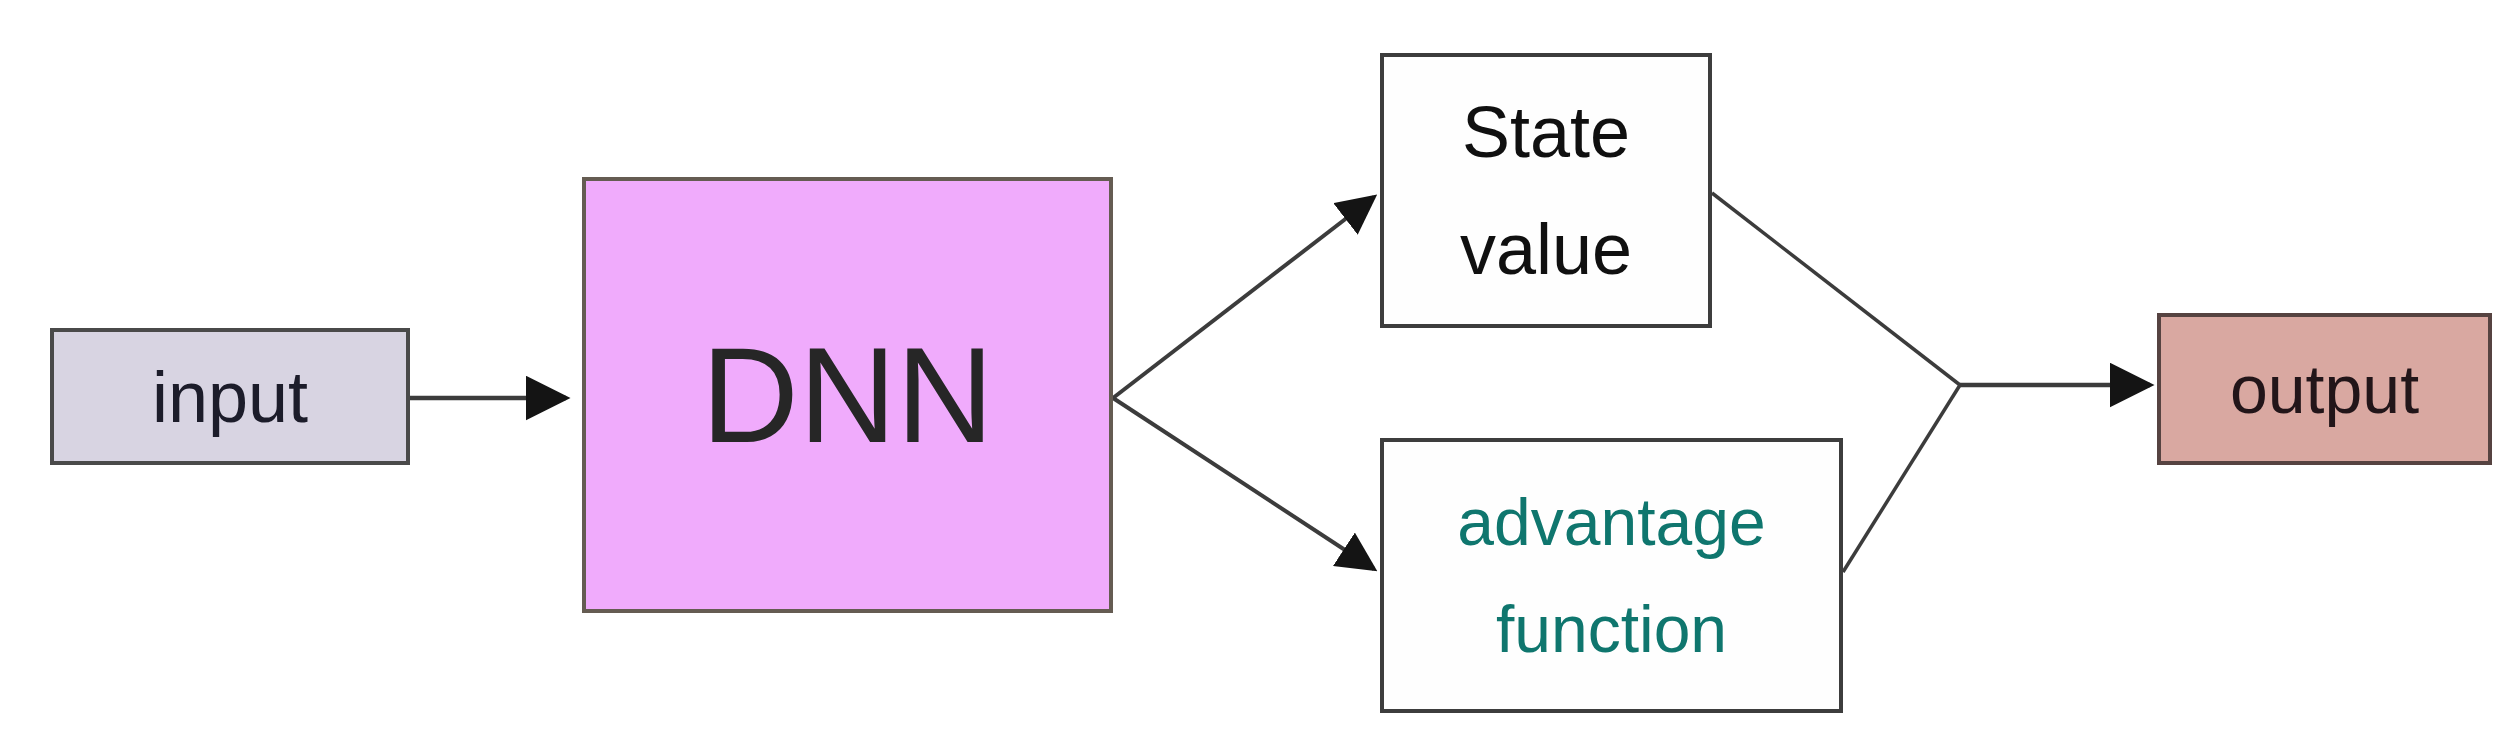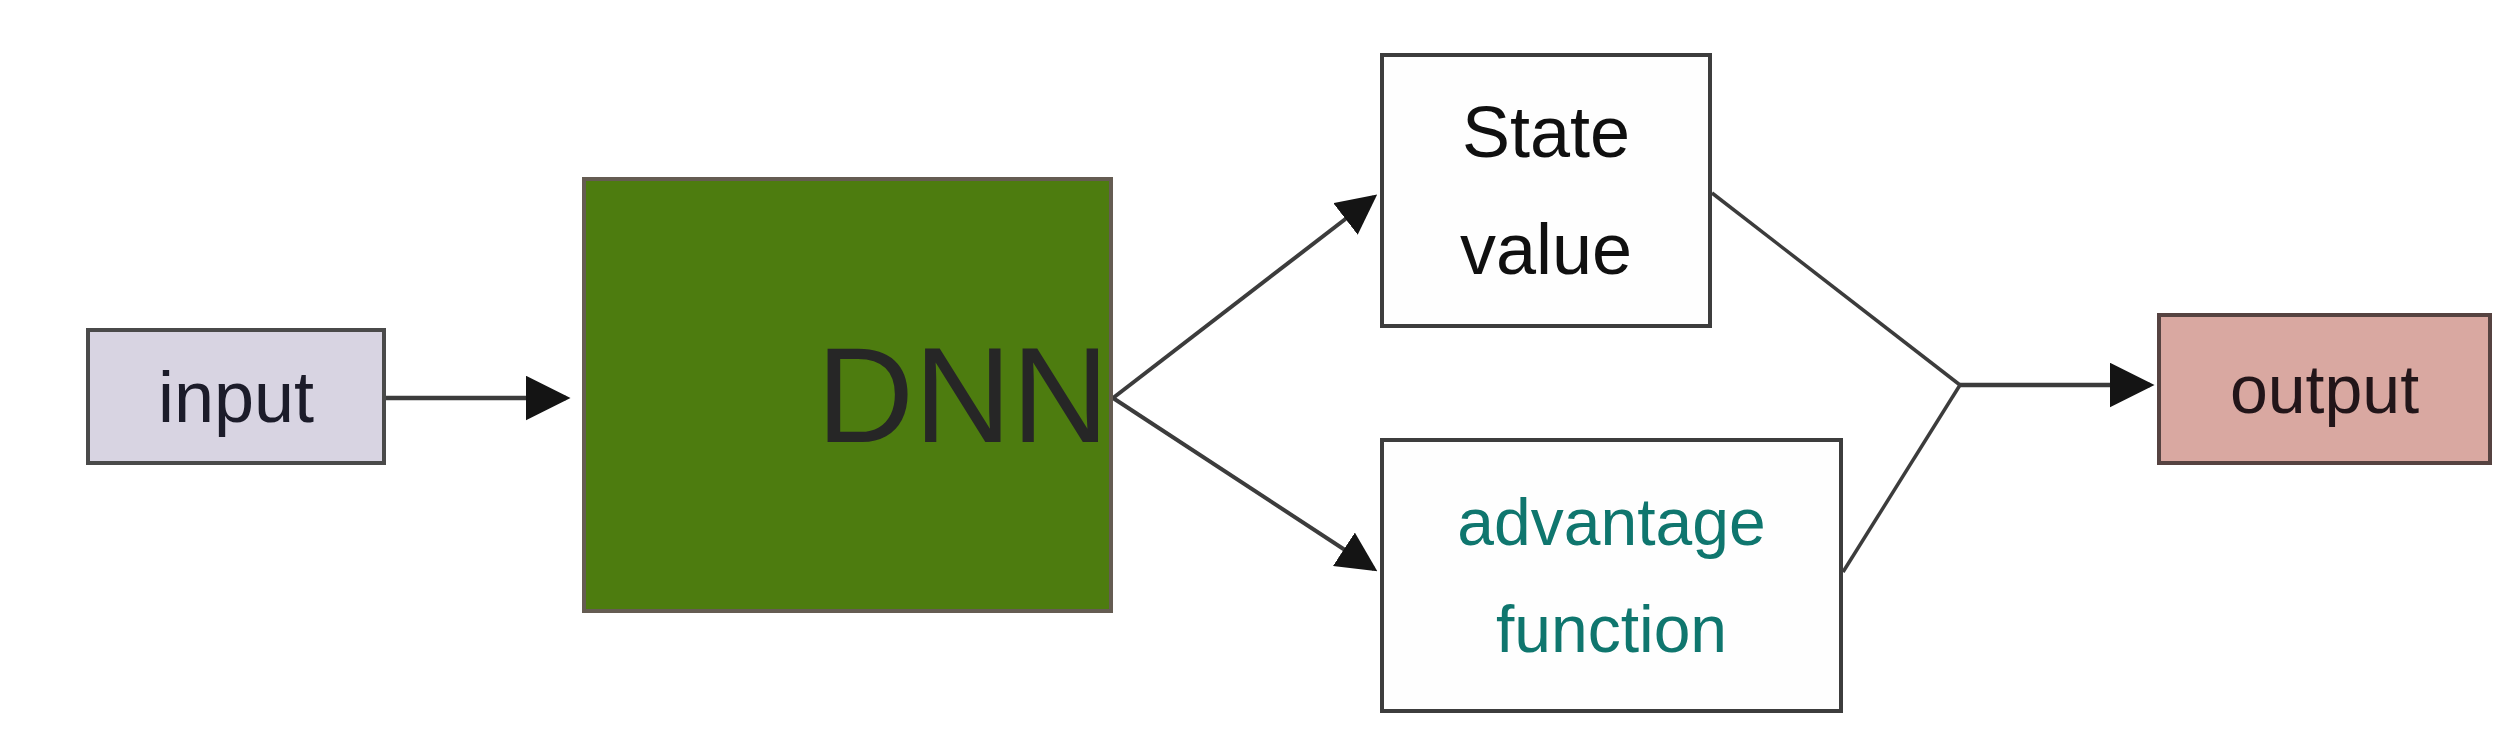--- a/index.html
+++ b/index.html
@@ -30,21 +30,21 @@
     justify-content: center;
     border: 4px solid #454545;
     background: #ffffff;
   }
   .node .label {
     white-space: pre-line;
     text-align: center;
     color: #181818;
     line-height: 1.62;
   }
-  .node-input  { left: 50px;   top: 328px; width: 300px; height: 137px; margin-left: 36px; }
+  .node-input  { left: 50px;   top: 328px; width: 360px; height: 137px; }
   .node-dnn    { left: 582px;  top: 177px; width: 531px; height: 436px; }
   .node-state  { left: 1380px; top: 53px;  width: 332px; height: 275px; }
   .node-adv    { left: 1380px; top: 438px; width: 463px; height: 275px; }
   .node-output { left: 2157px; top: 313px; width: 335px; height: 152px; }
 
   .node-input  .label { font-size: 72px;  line-height: 1; }
   .node-dnn    .label { font-size: 135px; line-height: 1; }
   .node-state  .label { font-size: 72px; }
   .node-adv    .label { font-size: 66px; }
   .node-output .label { font-size: 68px; line-height: 1; }
@@ -71,21 +71,21 @@
 
     <line x1="1843" y1="572" x2="1960" y2="385" stroke-width="3.5" stroke="#3c3c3c"></line>
 
     <line x1="1960" y1="385" x2="2150" y2="385" stroke-width="4.5" marker-end="url(#arrow)" stroke="#3c3c3c"></line>
   </svg>
 
   <div class="node node-input" style="background-color: rgb(216, 212, 226); border-color: rgb(74, 74, 74);">
     <span class="label" style="color: rgb(28, 28, 42);">input</span>
   </div>
 
-  <div class="node node-dnn" style="background-color: #4d7c0f; border-color: rgb(101, 92, 82); justify-content: flex-end;">
+  <div class="node node-dnn" style="background-color: #f0abfc; border-color: rgb(101, 92, 82);">
     <span class="label" style="color: rgb(38, 38, 38);">DNN</span>
   </div>
 
   <div class="node node-state" style="background-color: rgb(254, 254, 254); border-color: rgb(61, 61, 61);">
     <span class="label" style="color: rgb(16, 16, 16);">State
 value</span>
   </div>
 
   <div class="node node-adv" style="background-color: rgb(254, 254, 254); border-color: rgb(61, 61, 61);">
     <span class="label" style="color: #0f766e;">advantage

